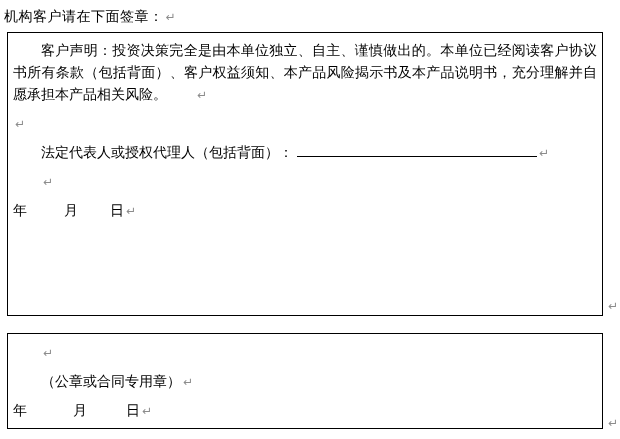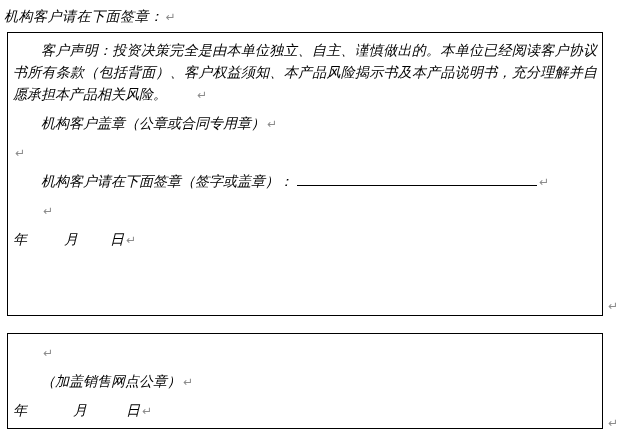--- a/index.html
+++ b/index.html
@@ -1,15 +1,15 @@
 <!DOCTYPE html>
 <html><head>
 <meta charset="utf-8">
 <style>
-  * { margin: 0; padding: 0; box-sizing: border-box; font-style: italic; }
+  * { margin: 0; padding: 0; box-sizing: border-box; }
   html, body { background: #ffffff; }
   body {
     width: 620px; height: 439px;
     font-family: "DejaVu Sans", sans-serif;
     font-size: 14px;
     color: #000000;
     position: relative;
     overflow: hidden;
   }
   .page {
@@ -83,45 +83,42 @@
 <div class="page">
 
   <div class="doc-title">
     <span>机构客户请在下面签章：</span><span class="pilcrow">↵</span>
   </div>
 
   <div class="box box1">
     <p class="declaration">
       <span>客户声明：投资决策完全是由本单位独立、自主、谨慎做出的。本单位已经阅读客户协议书所有条款（包括背面）、客户权益须知、本产品风险揭示书及本产品说明书，充分理解并自愿承担本产品相关风险。</span><span class="pilcrow">↵</span>
     </p>
-    <p class="row indent2">
-      <span>机构客户盖章（公章或合同专用章）</span><span class="pilcrow">↵</span>
-    </p>
     <p class="row">
       <span class="pilcrow">↵</span>
     </p>
     <p class="row indent2">
-      <span>机构客户请在下面签章（签字或盖章）：</span><span class="sig-underline"></span><span class="pilcrow">↵</span>
+      <span>法定代表人或授权代理人（包括背面）：</span><span class="sig-underline"></span><span class="pilcrow">↵</span>
     </p>
     <p class="row indent2">
       <span class="pilcrow">↵</span>
     </p>
     <p class="date-row box1-date">
       <span>年</span><span class="gap-lg">月</span><span class="gap-md">日</span><span class="pilcrow">↵</span>
     </p>
   </div>
 
   <span class="pilcrow mark-after-box1">↵</span>
 
   <div class="box box2">
     <p class="row indent2">
       <span class="pilcrow">↵</span>
     </p>
     <p class="row indent2">
-      <span>（加盖销售网点公章）</span><span class="pilcrow">↵</span>
+      <span>（公章或合同专用章）</span><span class="pilcrow">↵</span>
     </p>
     <p class="date-row box2-date">
       <span>年</span><span class="gap-xl">月</span><span class="gap-lg2">日</span><span class="pilcrow">↵</span>
     </p>
   </div>
 
   <span class="pilcrow mark-after-box2">↵</span>
 
 </div>
 

